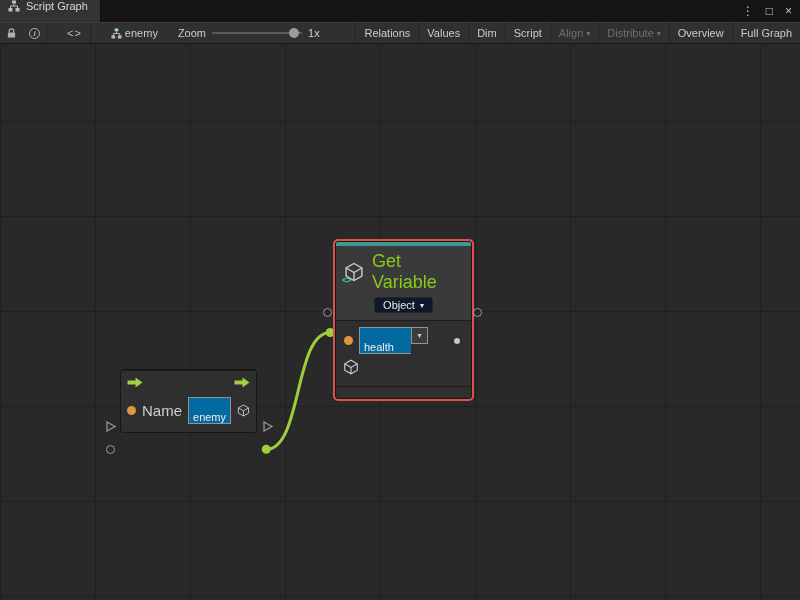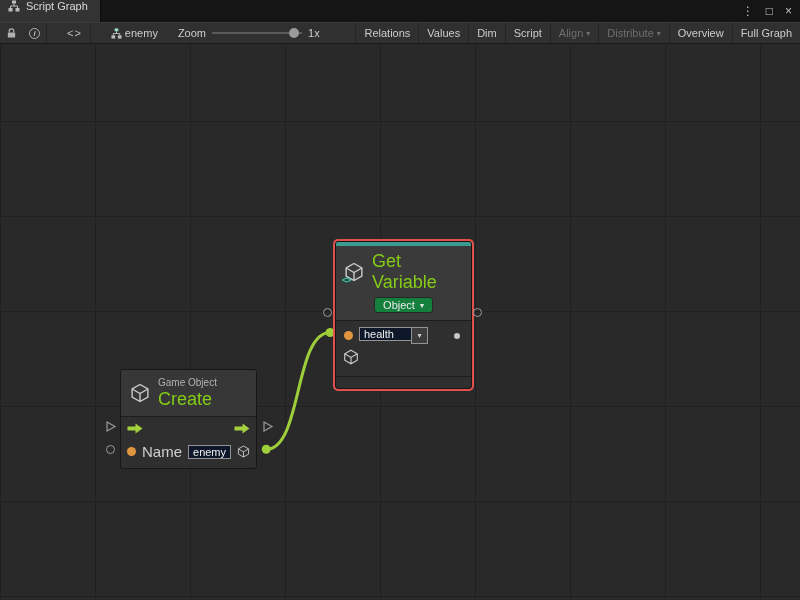--- a/index.html
+++ b/index.html
@@ -50,33 +50,33 @@
   .nh-text { display:flex; flex-direction:column; line-height:1.15; }
   .nh-cat { font-size:10px; color:#b2b2b2; }
   .nh-title { font-size:18px; color:#84cc16; }
   .node-divider { height:1px; background:#1c1c1c; }
 
   .flow-row { display:flex; justify-content:space-between; align-items:center;
               padding:4px 5px; height:22px; }
   .port-row { display:flex; align-items:center; gap:6px; padding:4px 6px 8px; }
   .dot-orange { width:9px; height:9px; border-radius:50%; background:#e2953f; flex:none; }
   .port-label { font-size:15px; color:#cfcfcf; }
-  .mini-input { background:#0f172a; border:1px solid #939393; height:14px; padding:0 4px;
+  .mini-input { background:#0369a1; border:1px solid #939393; height:27px; padding:0 4px;
                 font-size:11px; color:#eeeeee; display:flex; align-items:flex-end; width:48px; }
 
   
   .node.selected { box-shadow:0 0 0 2px #e0514b; }
   .teal-strip { height:4px; background:#3d9a93; border-radius:2px 2px 0 0; }
   .gv-header { display:flex; flex-direction:column; align-items:center; gap:4px;
                padding:5px 8px 7px; background:#3a3a3a; }
   .gv-title-row { display:flex; align-items:center; gap:8px; }
   .cube-wrap { position:relative; width:20px; height:20px; flex:none; }
   .cube-overlay { position:absolute; left:-2px; bottom:-3px; font-size:9px; font-weight:bold;
                   color:#35d0b0; letter-spacing:-1px; }
-  .dropdown { background:#15803d; border:1px solid #262626; border-radius:3px; padding:1px 8px;
+  .dropdown { background:#0f172a; border:1px solid #262626; border-radius:3px; padding:1px 8px;
               font-size:11px; color:#e8e8e8; display:flex; align-items:center; gap:5px; }
   .gv-row { display:flex; align-items:center; gap:6px; padding:6px 8px 2px; }
   .combo { display:flex; }
   .combo .mini-input { width:52px; border-right:none; }
   .combo-btn { width:17px; height:17px; background:#3c3c3c; border:1px solid #939393;
                display:flex; align-items:center; justify-content:center; font-size:8px;
                color:#cccccc; }
   .dot-grey { width:6px; height:6px; border-radius:50%; background:#c6c6c6; margin-left:auto;
               margin-right:3px; }
   .gv-row2 { padding:3px 7px 7px; }
@@ -182,29 +182,20 @@
 
   <div class="canvas">
 
     <svg class="wires" viewBox="0 0 800 556">
       <path d="M266,405 C302,405 294,288 330,288" stroke="#9ecf3b" stroke-width="3" fill="none"></path>
       <circle cx="266" cy="405" r="4.5" fill="#9ecf3b"></circle>
       <circle cx="330" cy="288" r="4.5" fill="#9ecf3b"></circle>
     </svg>
 
     <div class="node" style="left:120px; top:324px; width:137px;">
-      <div class="node-header">
-        <svg class="cube" width="20" height="20" viewBox="0 0 16 16">
-          <path d="M8 1.2 L14.3 4.8 V11.2 L8 14.8 L1.7 11.2 V4.8 Z M1.7 4.8 L8 8.4 L14.3 4.8 M8 8.4 V14.8" fill="none" stroke="#cccccc" stroke-width="1.1"></path>
-        </svg>
-        <div class="nh-text">
-          <span class="nh-cat">Game Object</span>
-          <span class="nh-title">Create</span>
-        </div>
-      </div>
       <div class="node-divider"></div>
       <div class="flow-row">
         <svg width="18" height="11" viewBox="0 0 17 11">
           <path d="M1 3.5 H9 V0.5 L16 5.5 L9 10.5 V7.5 H1 Z" fill="#a3d03d"></path>
         </svg>
         <svg width="18" height="11" viewBox="0 0 17 11">
           <path d="M1 3.5 H9 V0.5 L16 5.5 L9 10.5 V7.5 H1 Z" fill="#a3d03d"></path>
         </svg>
       </div>
       <div class="port-row">

